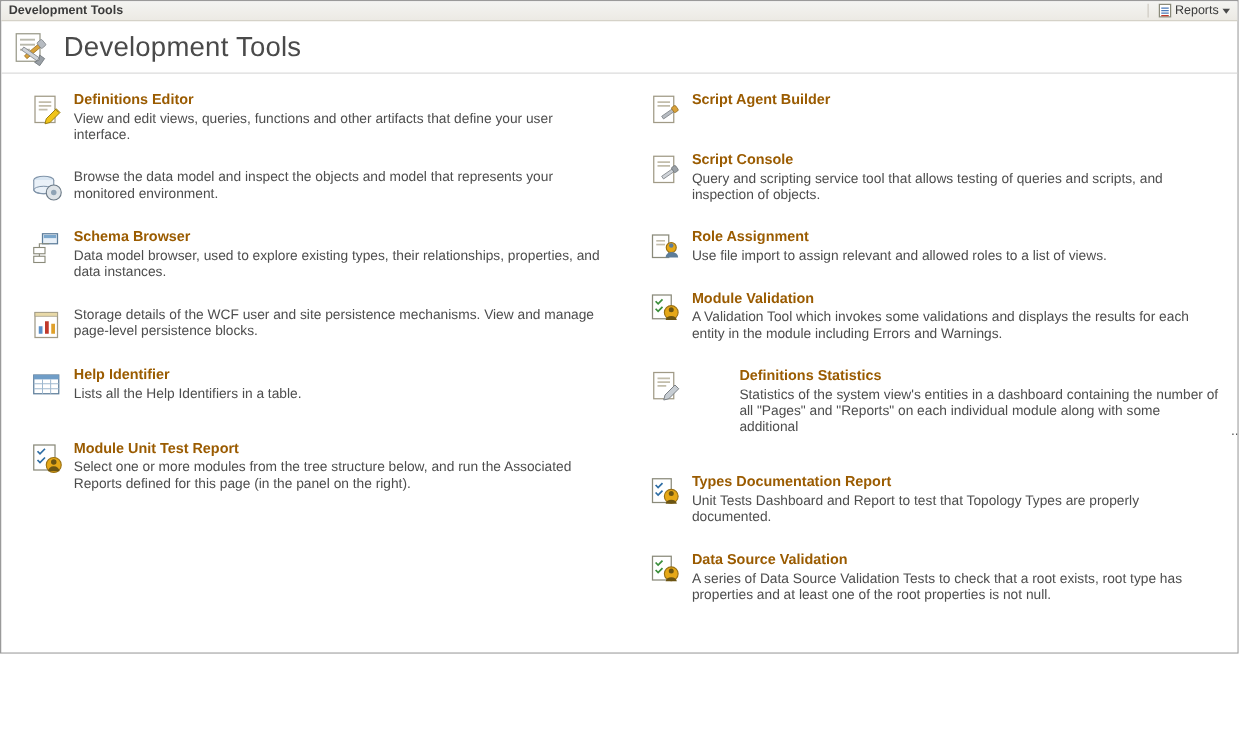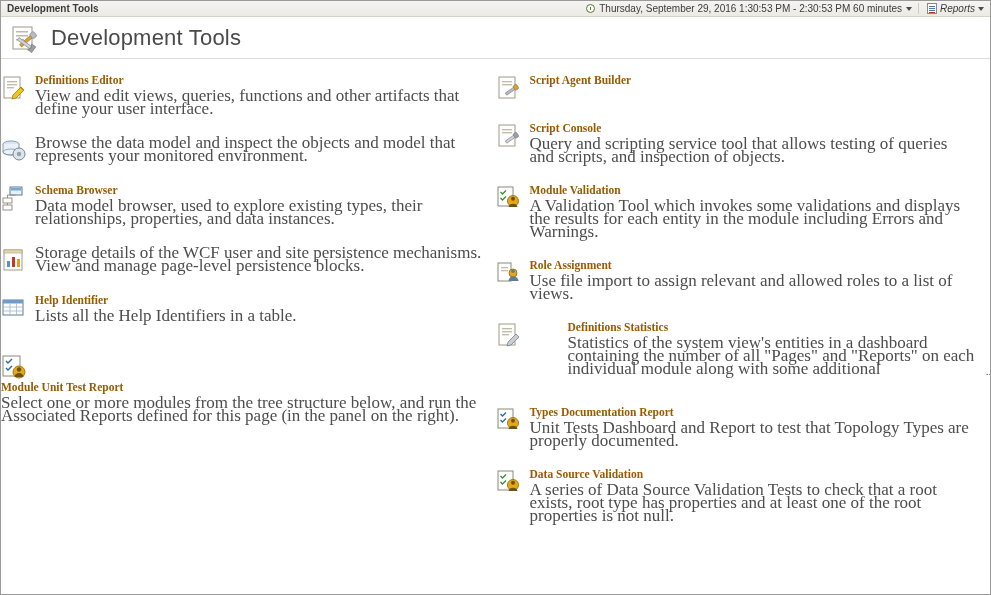--- a/index.html
+++ b/index.html
@@ -7,21 +7,21 @@
     padding: 0;
     background: #ffffff;
   }
   body {
     font-family: "Liberation Sans", sans-serif;
     font-size: 11px;
     color: #333;
   }
   .app {
     width: 991px;
-    height: 595px;
+    height: 523px;
     box-sizing: border-box;
     border: 1px solid #9a9a9a;
     background: #ffffff;
     position: relative;
     overflow: hidden;
   }
   
   .topbar {
     height: 16px;
     background: linear-gradient(to bottom, #f4f4f2 0%, #eceae4 100%);
@@ -82,21 +82,20 @@
     width: 1px;
     height: 11px;
     background: #cfccc3;
   }
   .reports-btn {
     display: flex;
     align-items: center;
     gap: 3px;
     padding: 0 2px;
     white-space: nowrap;
-    font-style: italic;
   }
   .report-icon {
     width: 10px; height: 11px;
     background: #ffffff;
     border: 1px solid #8a8a7a;
     position: relative;
     box-sizing: border-box;
   }
   .report-icon::before {
     content: "";
@@ -122,22 +121,22 @@
     letter-spacing: 0.2px;
   }
   
   .content {
     padding: 14px 0 0 0;
     display: flex;
   }
   .col {
     width: 495px;
     box-sizing: border-box;
+    padding-left: 24px;
     padding-right: 14px;
-    font-family: Liberation Serif, serif;
   }
   .item {
     display: flex;
     align-items: flex-start;
     margin-bottom: 20px;
   }
   .item .icon-wrap {
     width: 34px;
     min-width: 34px;
     padding-top: 2px;
@@ -148,44 +147,39 @@
   }
   .item-title {
     color: #9a5b00;
     font-weight: bold;
     font-size: 11.5px;
     margin-bottom: 3px;
     cursor: pointer;
   }
   .item-desc {
     color: #4d4d4d;
-    font-size: 17px;
+    font-size: 11px;
     line-height: 13px;
   }
   .ellipsis {
     position: absolute;
     color: #555;
     font-size: 11px;
   }
   
   .ic { display:block; }
 </style>
 </head>
 <body>
 
 <div class="app">
 
   <div class="topbar">
     <div class="topbar-left">Development Tools</div>
     <div class="topbar-right">
-      <div class="timerange">
-        <span class="clock-icon"></span>
-        <span>Thursday, September 29, 2016 1:30:53 PM - 2:30:53 PM 60 minutes</span>
-        <span class="caret-down"></span>
-      </div>
       <span class="sep-v"></span>
       <div class="reports-btn">
         <span class="report-icon"></span>
         <span>Reports</span>
         <span class="caret-down"></span>
       </div>
     </div>
   </div>
 
   <div class="page-header">
@@ -283,21 +277,21 @@
             <rect x="2" y="5" width="20" height="3.5" fill="#6f9dc7"></rect>
             <path d="M2 12 h20 M2 16 h20 M9 8.5 v11.5 M15.5 8.5 v11.5" stroke="#9fb8cf" stroke-width="0.8"></path>
           </svg>
         </div>
         <div class="texts">
           <div class="item-title">Help Identifier</div>
           <div class="item-desc">Lists all the Help Identifiers in a table.</div>
         </div>
       </div>
 
-      <div class="item" style="margin-top:30px;flex-direction:column;">
+      <div class="item" style="margin-top:30px;">
         <div class="icon-wrap">
           <svg class="ic" width="26" height="26" viewBox="0 0 26 26">
             <rect x="2" y="2" width="17" height="20" fill="#ffffff" stroke="#8a8a7a" stroke-width="1"></rect>
             <path d="M5 7 l2 2 l4 -4" fill="none" stroke="#2e6da4" stroke-width="1.4"></path>
             <path d="M5 14 l2 2 l4 -4" fill="none" stroke="#2e6da4" stroke-width="1.4"></path>
             <circle cx="18" cy="18" r="6" fill="#e6a817" stroke="#9a7012" stroke-width="0.9"></circle>
             <circle cx="18" cy="15.5" r="2.2" fill="#6b5412"></circle>
             <path d="M13.5 23 a4.5 4 0 0 1 9 0 z" fill="#6b5412"></path>
           </svg>
         </div>
@@ -342,51 +336,51 @@
         </div>
         <div class="texts">
           <div class="item-title">Script Console</div>
           <div class="item-desc">Query and scripting service tool that allows testing of queries and scripts, and inspection of objects.</div>
         </div>
       </div>
 
       <div class="item">
         <div class="icon-wrap">
           <svg class="ic" width="26" height="26" viewBox="0 0 26 26">
+            <rect x="2" y="3" width="13" height="18" fill="#ffffff" stroke="#8a8a7a" stroke-width="1"></rect>
+            <rect x="5" y="7" width="7" height="1.3" fill="#c2bdab"></rect>
+            <rect x="5" y="10" width="7" height="1.3" fill="#c2bdab"></rect>
+            <circle cx="17" cy="13" r="4" fill="#e6a817" stroke="#9a7012" stroke-width="0.9"></circle>
+            <circle cx="17" cy="11.3" r="1.8" fill="#5d7d9a"></circle>
+            <path d="M12.5 21 a5 4.5 0 0 1 10 0 z" fill="#5d7d9a"></path>
+          </svg>
+        </div>
+        <div class="texts">
+          <div class="item-title">Role Assignment</div>
+          <div class="item-desc">Use file import to assign relevant and allowed roles to a list of views.</div>
+        </div>
+      </div>
+
+      <div class="item">
+        <div class="icon-wrap">
+          <svg class="ic" width="26" height="26" viewBox="0 0 26 26">
             <rect x="2" y="2" width="15" height="19" fill="#ffffff" stroke="#8a8a7a" stroke-width="1"></rect>
             <path d="M4.5 7 l2 2 l3.5 -3.5" fill="none" stroke="#3b8f3b" stroke-width="1.4"></path>
             <path d="M4.5 13 l2 2 l3.5 -3.5" fill="none" stroke="#3b8f3b" stroke-width="1.4"></path>
             <circle cx="17" cy="16" r="5.5" fill="#e6a817" stroke="#9a7012" stroke-width="0.9"></circle>
             <circle cx="17" cy="13.8" r="2" fill="#6b5412"></circle>
             <path d="M12.5 22 a4.6 4 0 0 1 9 0 z" fill="#6b5412"></path>
           </svg>
         </div>
         <div class="texts">
           <div class="item-title">Module Validation</div>
           <div class="item-desc">A Validation Tool which invokes some validations and displays the results for each entity in the module including Errors and Warnings.</div>
         </div>
       </div>
 
-      <div class="item">
-        <div class="icon-wrap">
-          <svg class="ic" width="26" height="26" viewBox="0 0 26 26">
-            <rect x="2" y="3" width="13" height="18" fill="#ffffff" stroke="#8a8a7a" stroke-width="1"></rect>
-            <rect x="5" y="7" width="7" height="1.3" fill="#c2bdab"></rect>
-            <rect x="5" y="10" width="7" height="1.3" fill="#c2bdab"></rect>
-            <circle cx="17" cy="13" r="4" fill="#e6a817" stroke="#9a7012" stroke-width="0.9"></circle>
-            <circle cx="17" cy="11.3" r="1.8" fill="#5d7d9a"></circle>
-            <path d="M12.5 21 a5 4.5 0 0 1 10 0 z" fill="#5d7d9a"></path>
-          </svg>
-        </div>
-        <div class="texts">
-          <div class="item-title">Role Assignment</div>
-          <div class="item-desc">Use file import to assign relevant and allowed roles to a list of views.</div>
-        </div>
-      </div>
-
       <div class="item" style="position:relative;gap:38px;">
         <div class="icon-wrap">
           <svg class="ic" width="26" height="26" viewBox="0 0 26 26">
             <rect x="3" y="2" width="16" height="21" fill="#ffffff" stroke="#a09a86" stroke-width="1"></rect>
             <rect x="6" y="6" width="10" height="1.4" fill="#c2bdab"></rect>
             <rect x="6" y="9" width="10" height="1.4" fill="#c2bdab"></rect>
             <rect x="6" y="12" width="7" height="1.4" fill="#c2bdab"></rect>
             <path d="M12 20 l8 -8 l3 3 l-8 8 l-4 1 z" fill="#c7cdd3" stroke="#7c8186" stroke-width="0.8"></path>
           </svg>
         </div>

